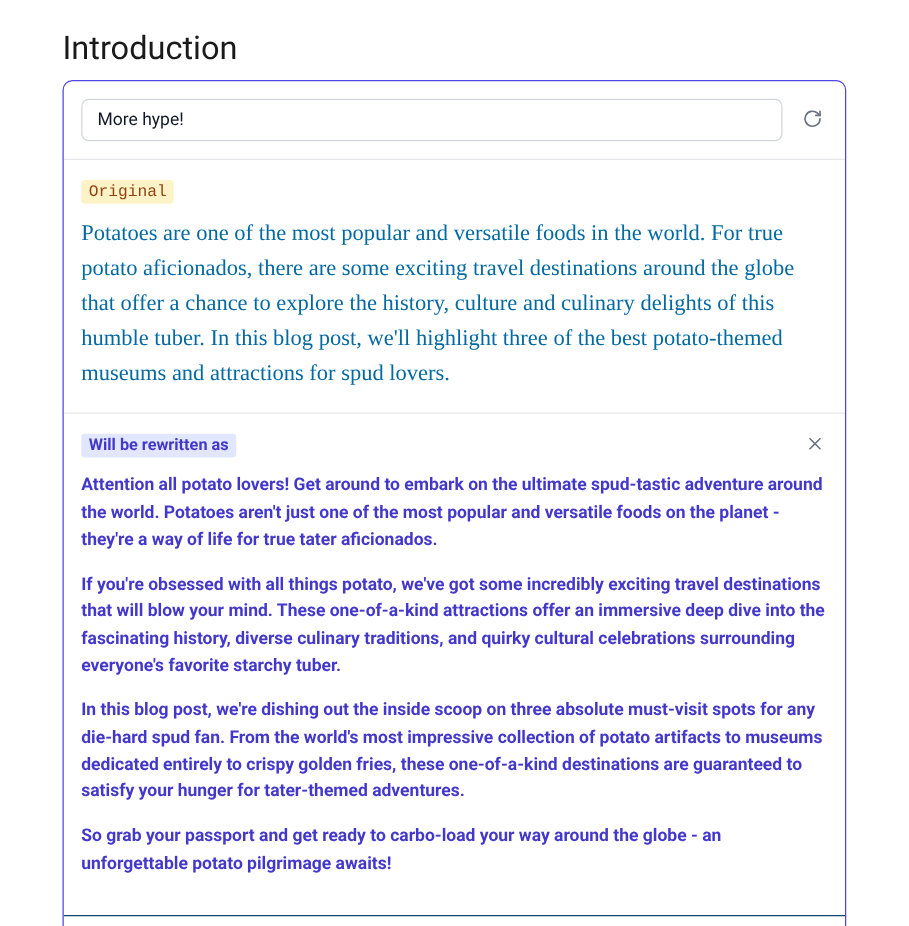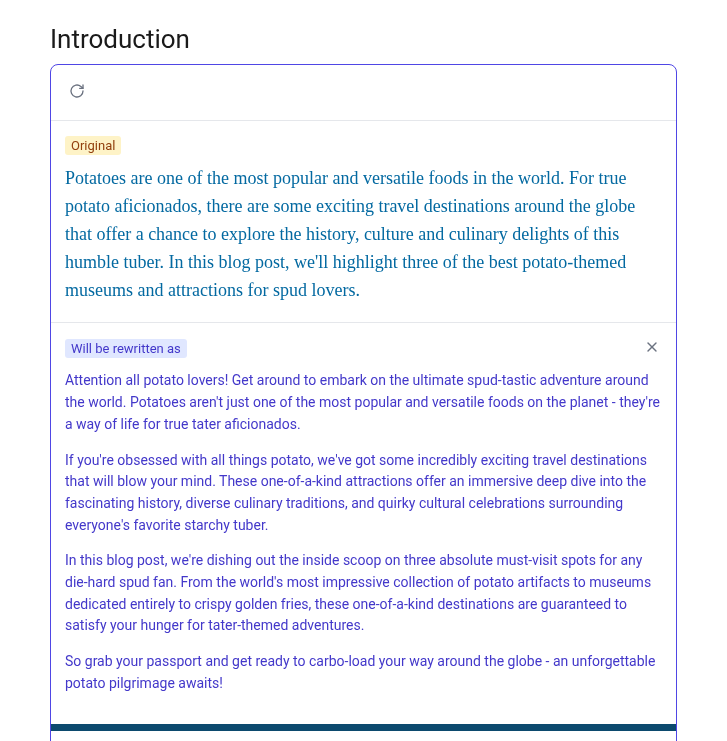--- a/index.html
+++ b/index.html
@@ -71,31 +71,33 @@
       border-bottom: 1px solid #e5e7eb;
     }
     .original-badge {
       display: inline-block;
       background: #fef3c7;
       color: #92400e;
       font-size: 13px;
       padding: 2px 6px;
       border-radius: 3px;
       margin-bottom: 10px;
+      font-family: Liberation Mono, monospace;
     }
     .original-text {
       color: #0369a1;
       font-size: 18px;
       line-height: 1.55;
       font-family: Liberation Serif, serif;
     }
     .rewritten-section {
       padding: 14px 14px 18px 14px;
-      border-bottom: 7px solid #0c4a6e;
+      border-bottom: 1px solid #0c4a6e;
       position: relative;
+      font-weight: bold;
     }
     .rewritten-header-row {
       display: flex;
       justify-content: space-between;
       align-items: center;
       margin-bottom: 10px;
     }
     .rewritten-badge {
       display: inline-block;
       background: #e0e7ff;
@@ -150,20 +152,21 @@
   </style>
 </head>
 <body>
 
 <h1 class="page-title">Introduction</h1>
 
 <div class="rewrite-card">
 
 
   <div class="prompt-row">
+    <input type="text" class="prompt-input" value="More hype!" style="">
     <button class="refresh-btn">
       <span>
         <svg width="16" height="16" viewBox="0 0 24 24" fill="none" stroke="currentColor" stroke-width="2" stroke-linecap="round" stroke-linejoin="round">
           <path d="M21 12a9 9 0 1 1-3.2-6.9L21 8"></path>
           <polyline points="21 3 21 8 16 8"></polyline>
         </svg>
       </span>
     </button>
   </div>
 

